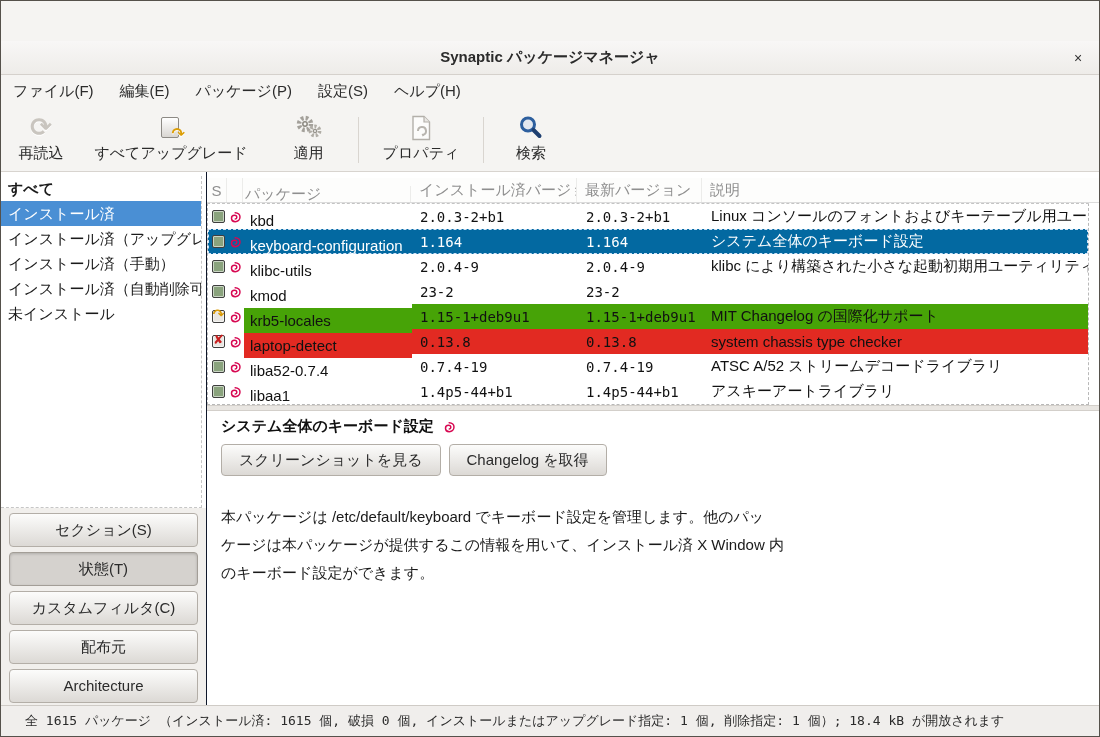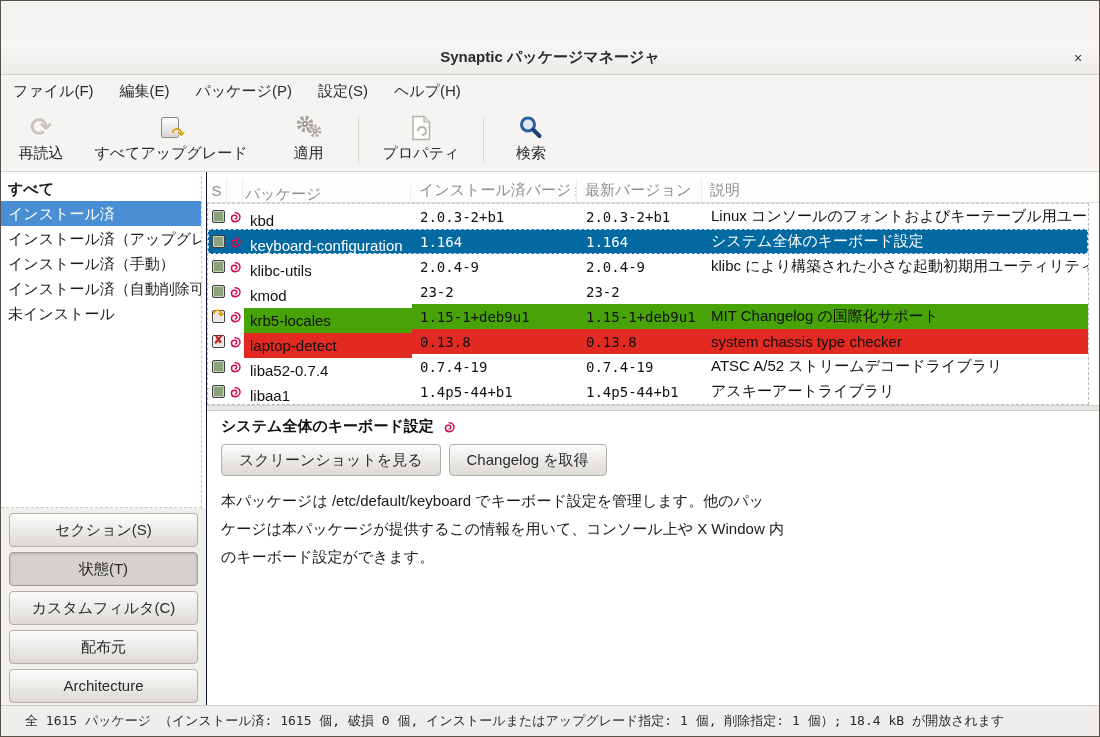--- a/index.html
+++ b/index.html
@@ -72,21 +72,21 @@
   .stbox { position:relative; width:13px; height:13px; border:1px solid #3f3f3f; border-radius:2px; background:#8aa37d; box-shadow:inset 0 0 0 1px rgba(255,255,255,.55); }
   .stbox.light { background:#e9e7e3; }
   .stbox .mark { position:absolute; left:-2px; top:-4px; width:16px; text-align:center; font-size:13px; line-height:16px; }
   .mark.redx { color:#c81f1f; font-weight:bold; }
   .mark.goldarr { color:#d99a06; font-weight:bold; font-size:14px; top:-5px; }
 
   .splitter { height:6px; flex:0 0 6px; background:#e9e6e2; border-top:1px solid #d3cfca; border-bottom:1px solid #d3cfca; cursor:row-resize; }
 
   .details { flex:1 1 auto; background:#ffffff; padding:6px 0 0 14px; overflow:hidden; }
   .details-title { display:flex; align-items:center; gap:8px; font-weight:bold; font-size:15px; color:#111; margin-bottom:8px; }
-  .details-btns { display:flex; gap:8px; margin-bottom:11px;align-items:center; }
+  .details-btns { display:flex; gap:8px; margin-bottom:27px;align-items:center; }
   .d-btn { height:32px; padding:0 17px; background:linear-gradient(#fcfcfb,#dcd9d5); border:1px solid #b3aea7; border-radius:4px; font-size:15px; color:#2b2b2b; line-height:30px; cursor:pointer; }
   .details-desc { width:620px; font-size:15px; line-height:28px; color:#1a1a1a; white-space:pre-line; }
 
   
   .statusbar { height:31px; flex:0 0 31px; background:#f0eeec; border-top:1px solid #cfcbc6; display:flex; align-items:center; padding-left:24px; }
   .statusbar .stext { font-family:"DejaVu Sans Mono","Liberation Sans",monospace; font-size:13px; color:#2b2b2b; white-space:nowrap; }
 
   svg { overflow:visible; }
 </style>
 </head>
@@ -326,21 +326,21 @@
               <svg viewBox="0 0 16 16" width="14" height="14">
                 <path d="M8.2 3.1 C11.7 3.1 13.7 5.6 13.7 8.1 C13.7 11.2 11.1 13.3 8.3 13.3 C5.8 13.3 4.0 11.5 4.0 9.3 C4.0 7.3 5.6 5.9 7.4 5.9 C9.0 5.9 10.1 7.0 10.1 8.4 C10.1 9.5 9.3 10.3 8.3 10.3" fill="none" stroke="#d70751" stroke-width="1.7" stroke-linecap="round"></path>
               </svg>
             </span>
         </div>
         <div class="details-btns">
           <div class="d-btn">スクリーンショットを見る</div>
           <div class="d-btn">Changelog を取得</div>
         </div>
         <div class="details-desc">本パッケージは /etc/default/keyboard でキーボード設定を管理します。他のパッ
-ケージは本パッケージが提供するこの情報を用いて、コンソール上や X Window 内
+ケージは本パッケージが提供するこの情報を用いて、インストール済 X Window 内
 のキーボード設定ができます。</div>
       </div>
 
     </div>
   </div>
 
   <div class="statusbar">
     <span class="stext">全 1615 パッケージ （インストール済: 1615 個, 破損 0 個, インストールまたはアップグレード指定: 1 個, 削除指定: 1 個）; 18.4 kB が開放されます</span>
   </div>
 

